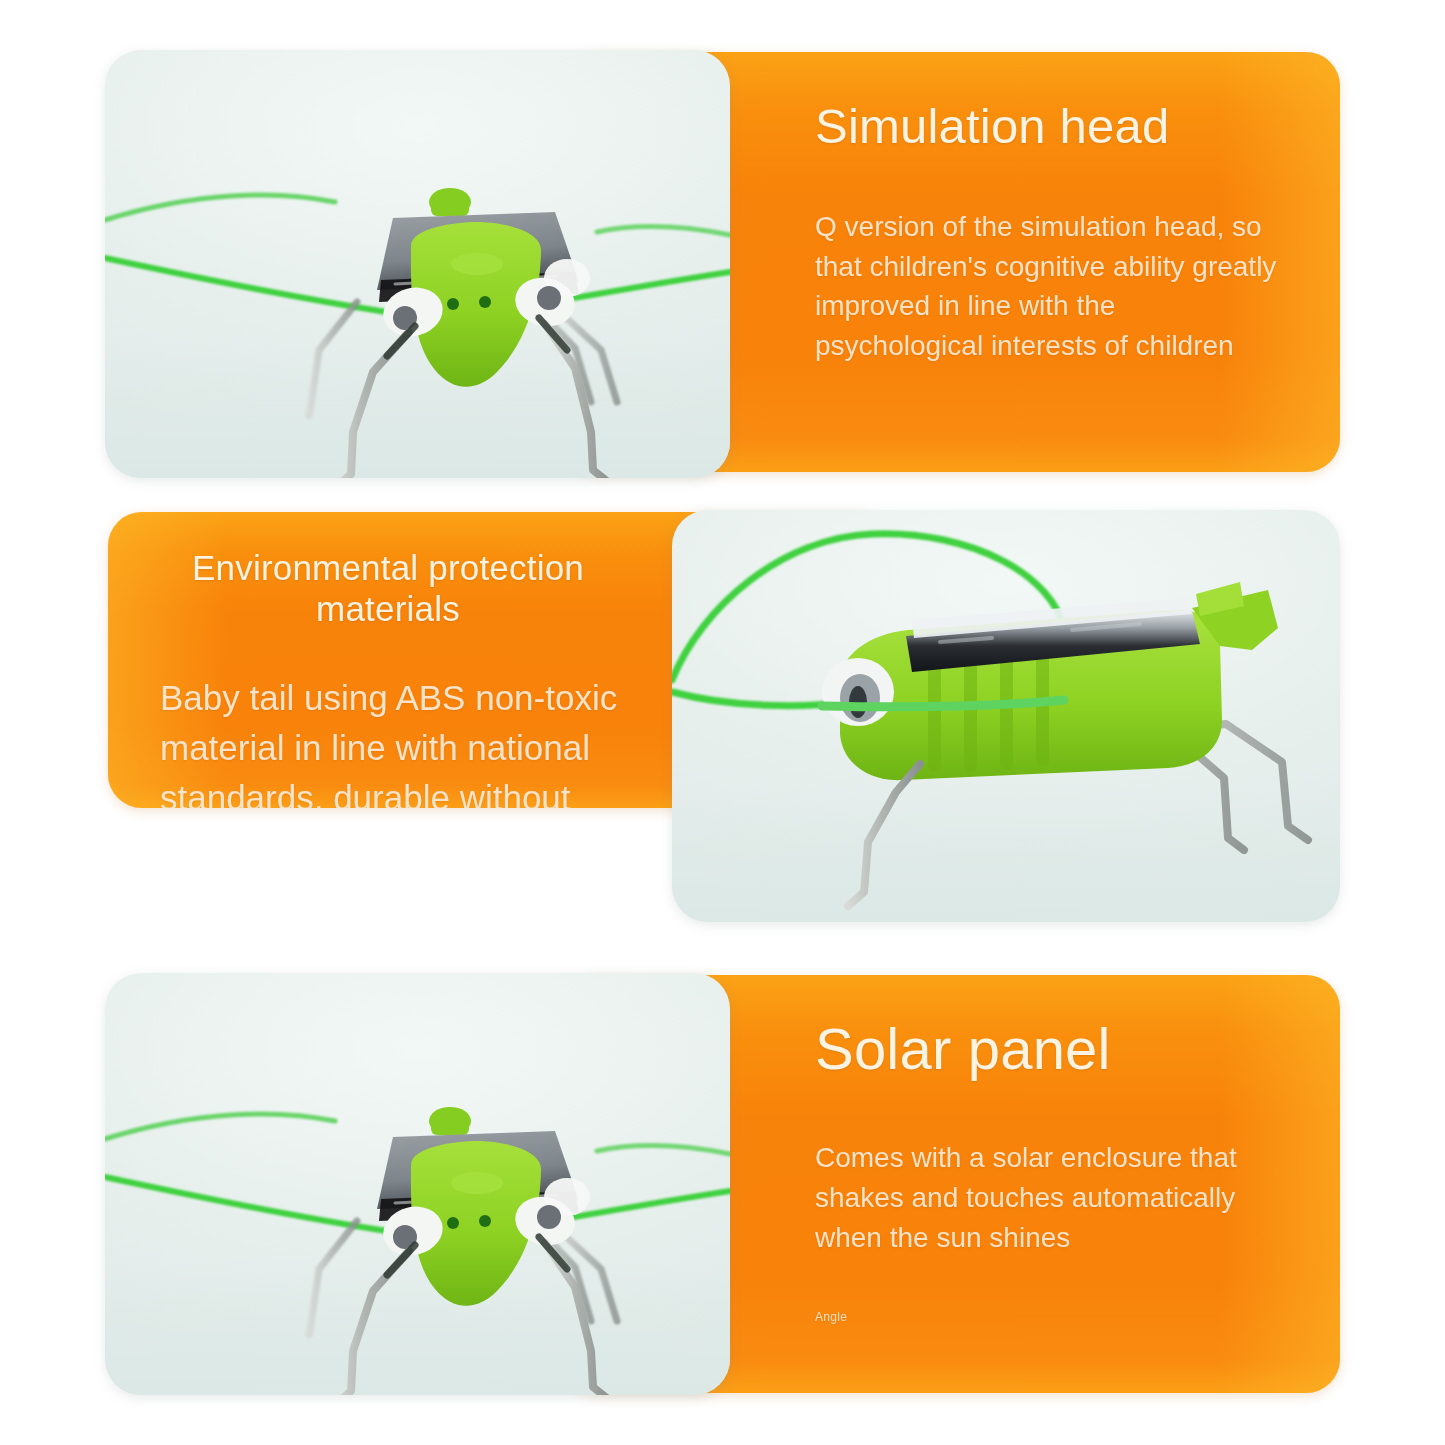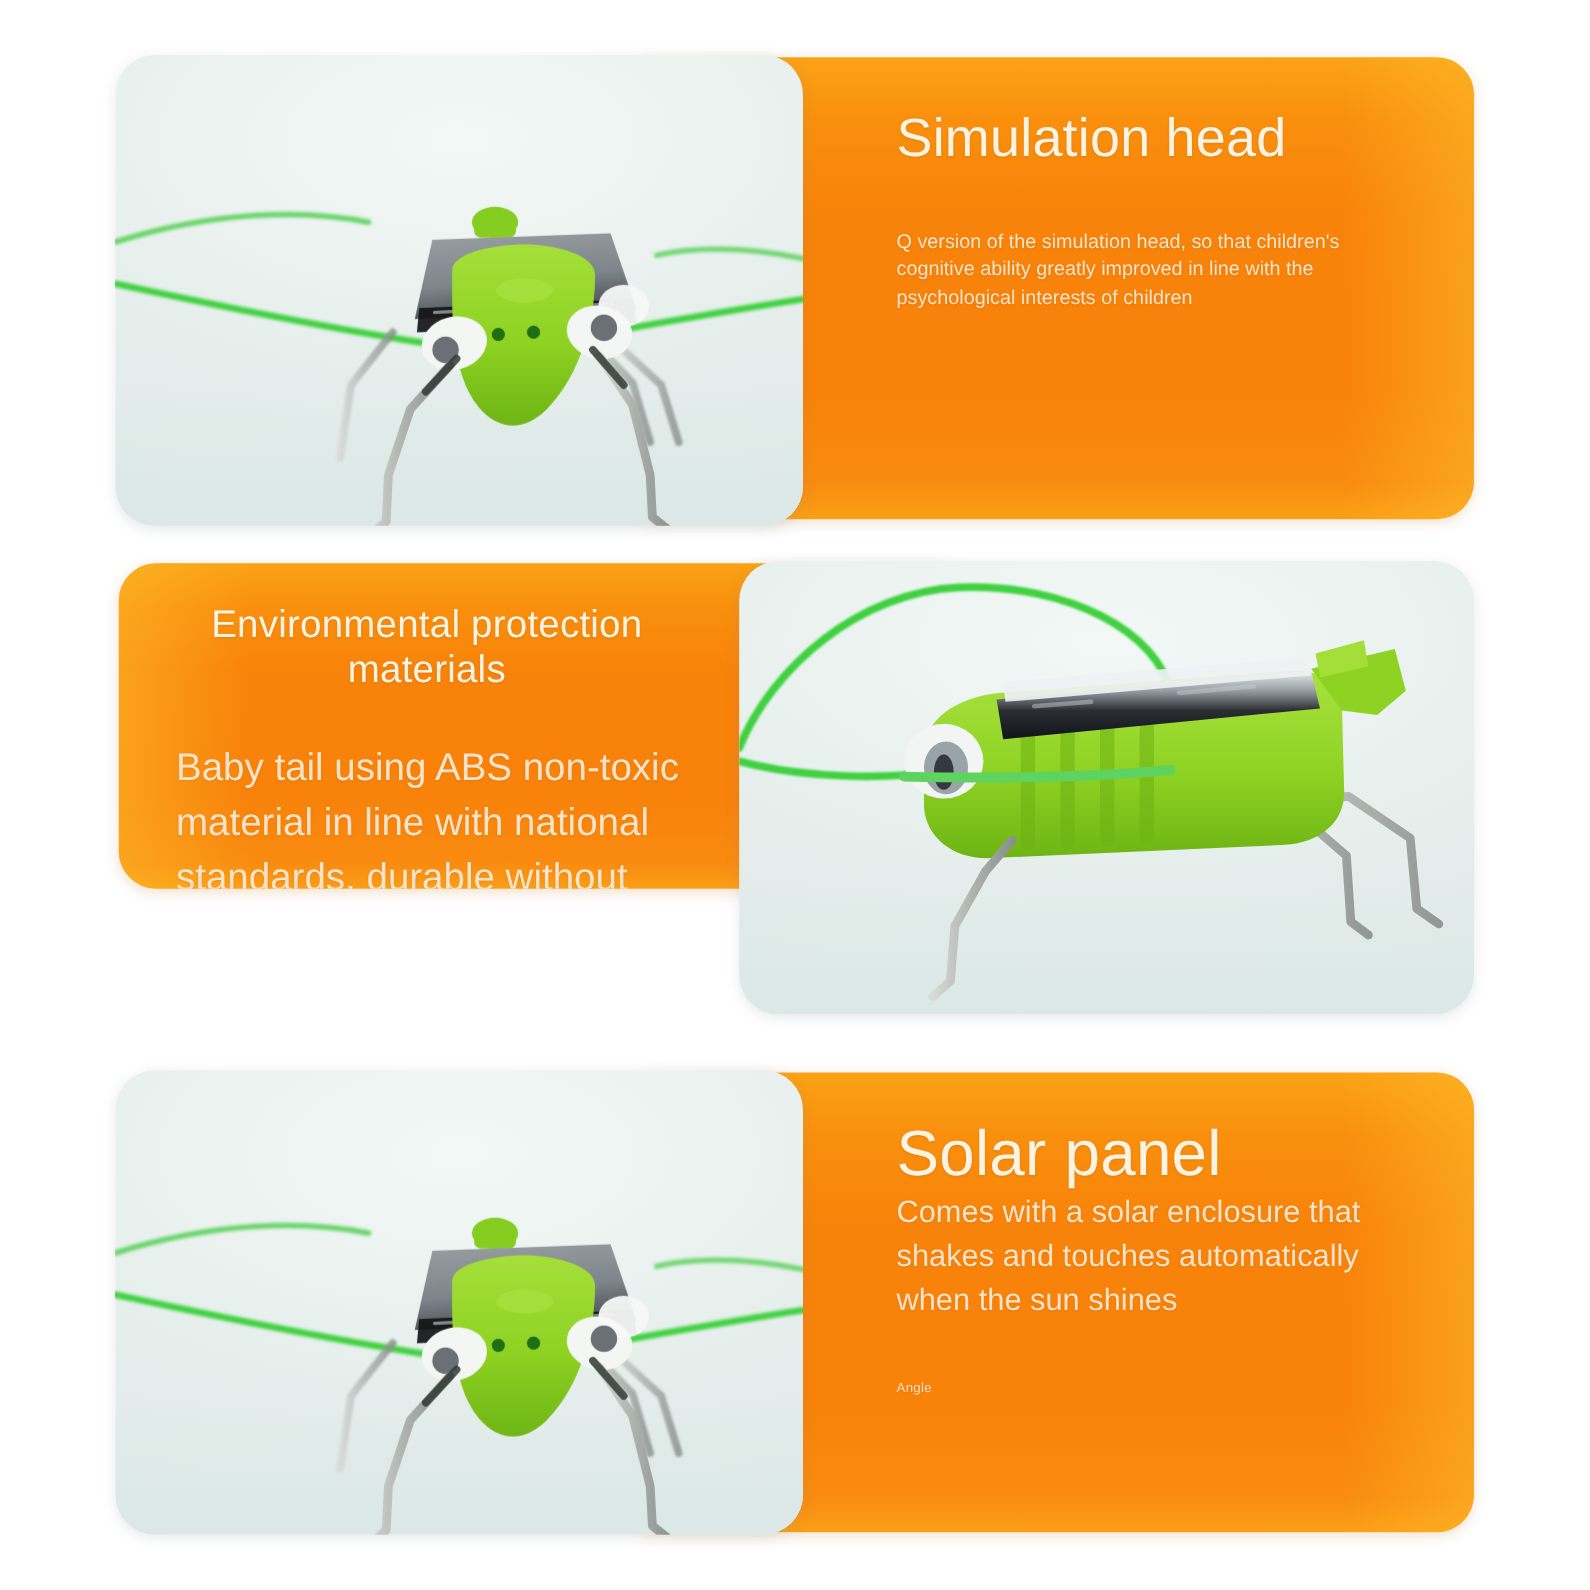--- a/index.html
+++ b/index.html
@@ -106,37 +106,37 @@
 
   
   .photo-card svg { position: absolute; inset: 0; width: 100%; height: 100%; display: block; }
 
   
   #panel-1 { top: 0; height: 500px; padding-left: 38px; }
   #panel-1 .copy-card { left: 565px; top: 52px; width: 775px; height: 420px; }
   #panel-1 .photo-card { left: 105px; top: 50px; width: 625px; height: 428px; z-index: 5; }
   #panel-1 .copy-inner { padding: 46px 62px 0 250px; }
   #panel-1 .card-title { font-size: 49px; }
-  #panel-1 .card-body  { font-size: 18px; margin-top: 52px; }
+  #panel-1 .card-body  { font-size: 28px; margin-top: 52px; }
 
   
   #panel-2 { top: 500px; height: 440px; }
   #panel-2 .copy-card { left: 108px; top: 12px; width: 780px; height: 296px; }
   #panel-2 .photo-card { left: 672px; top: 10px; width: 668px; height: 412px; z-index: 5; }
   #panel-2 .copy-inner { padding: 36px 268px 0 52px; }
   #panel-2 .card-title { font-size: 35px; text-align: center; padding-right: 4px; }
   #panel-2 .card-body  { font-size: 35px; margin-top: 44px; text-align: left; }
 
   
   #panel-3 { top: 940px; height: 505px; }
   #panel-3 .copy-card { left: 565px; top: 35px; width: 775px; height: 418px; }
   #panel-3 .photo-card { left: 105px; top: 33px; width: 625px; height: 422px; z-index: 5; }
   #panel-3 .copy-inner { padding: 40px 32px 0 250px; }
   #panel-3 .card-title { font-size: 58px; }
-  #panel-3 .card-body  { font-size: 28px; }
+  #panel-3 .card-body  { font-size: 28px; margin-top: 56px; }
   #panel-3 .card-note  { font-size: 12px; margin-top: 52px; }
 </style>
 </head>
 <body>
 
 <div class="page">
 
   <section class="panel" id="panel-1">
 
     <div class="copy-card right-card">

